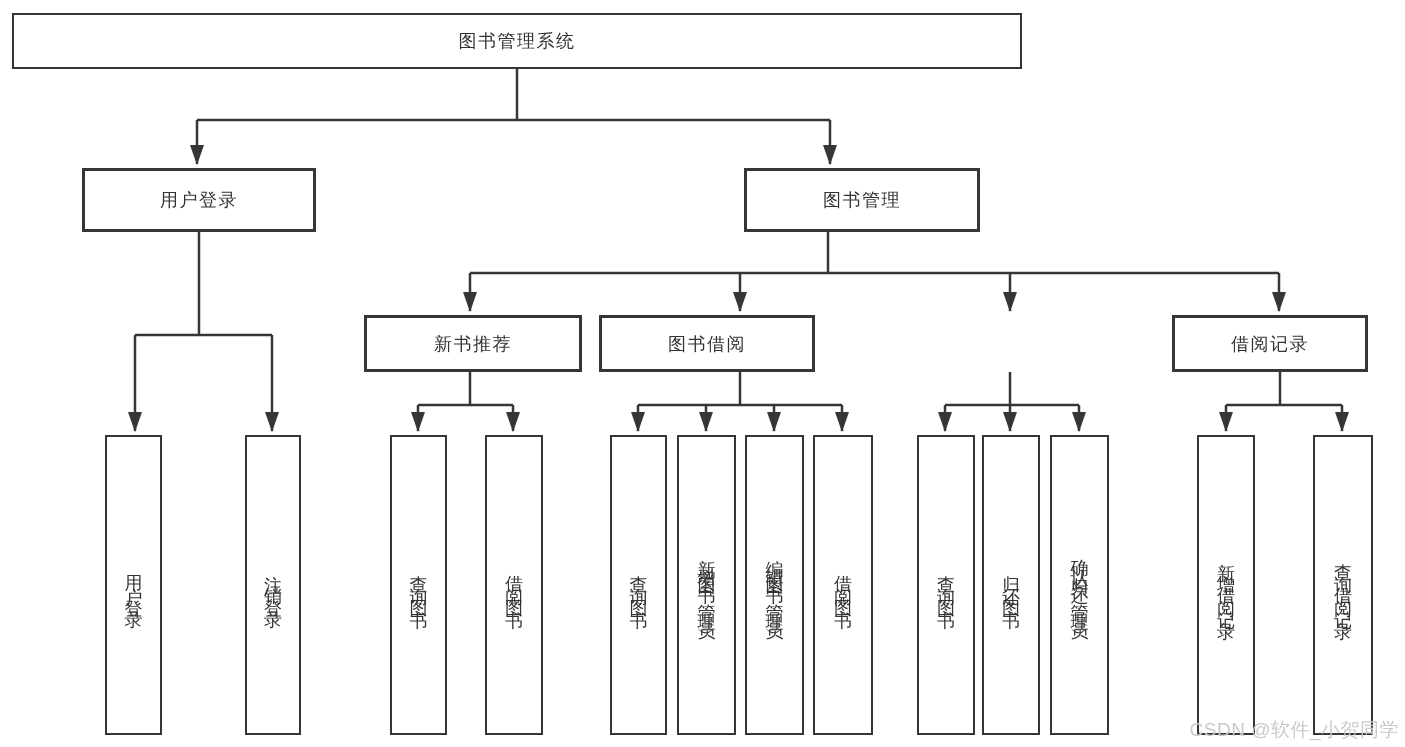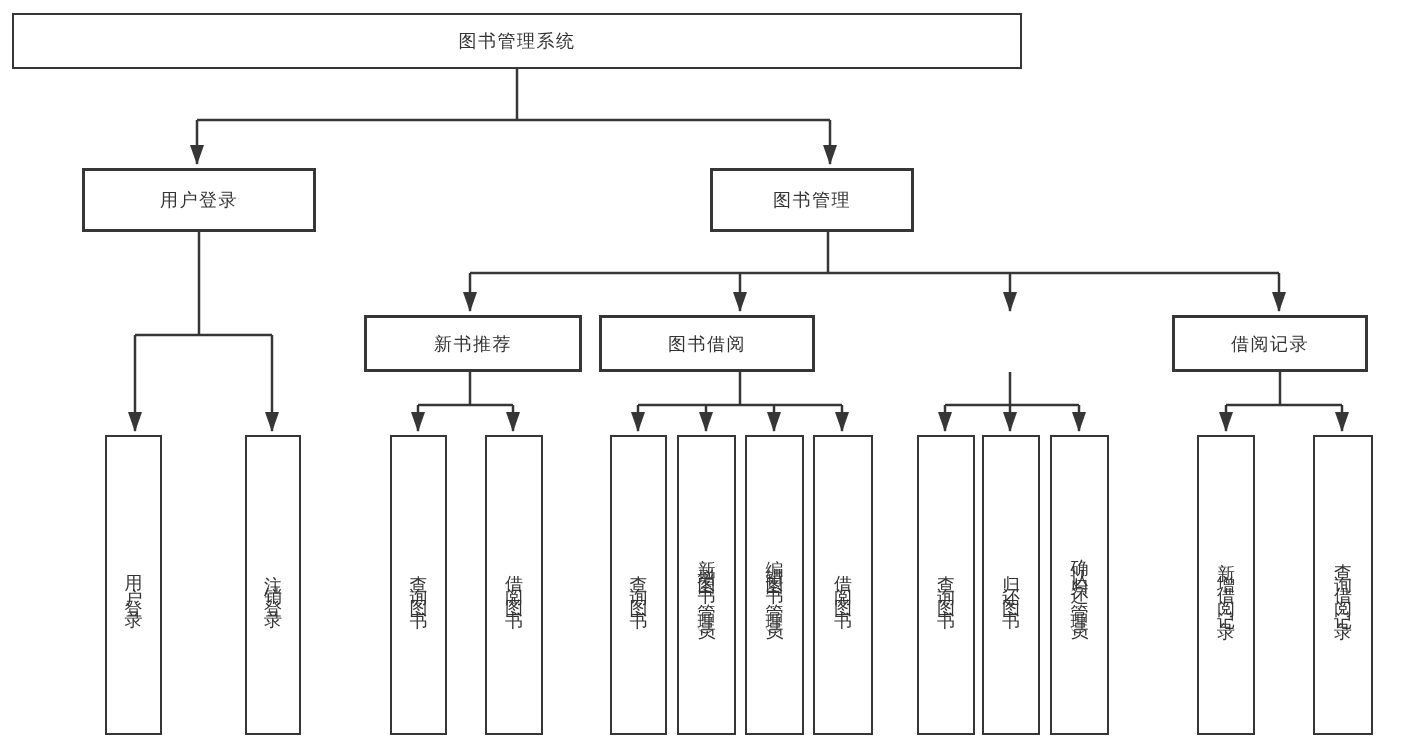--- a/index.html
+++ b/index.html
@@ -109,21 +109,21 @@
     </g>
   </svg>
 
   <div class="box root" style="left:12px;top:13px;width:1010px;height:56px">
     <span class="hlabel">图书管理系统</span>
   </div>
 
   <div class="box" style="left:82px;top:168px;width:234px;height:64px">
     <span class="hlabel">用户登录</span>
   </div>
-  <div class="box" style="left:710px;top:168px;width:204px;height:64px">
+  <div class="box" style="left:744px;top:168px;width:236px;height:64px">
     <span class="hlabel">图书管理</span>
   </div>
 
   <div class="box" style="left:364px;top:315px;width:218px;height:57px">
     <span class="hlabel">新书推荐</span>
   </div>
   <div class="box" style="left:599px;top:315px;width:216px;height:57px">
     <span class="hlabel">图书借阅</span>
   </div>
   <div class="box" style="left:1172px;top:315px;width:196px;height:57px">
@@ -167,14 +167,15 @@
     <span class="vlabel" style="letter-spacing:9px">确认归还（管理员）</span>
   </div>
 
   <div class="box leaf" style="left:1197px;top:435px;width:58px;height:300px">
     <span class="vlabel">新增借阅记录</span>
   </div>
   <div class="box leaf" style="left:1313px;top:435px;width:60px;height:300px">
     <span class="vlabel">查询借阅记录</span>
   </div>
 
+  <div class="watermark">CSDN @软件_小贺同学</div>
 
 </div>
 
 </body></html>

